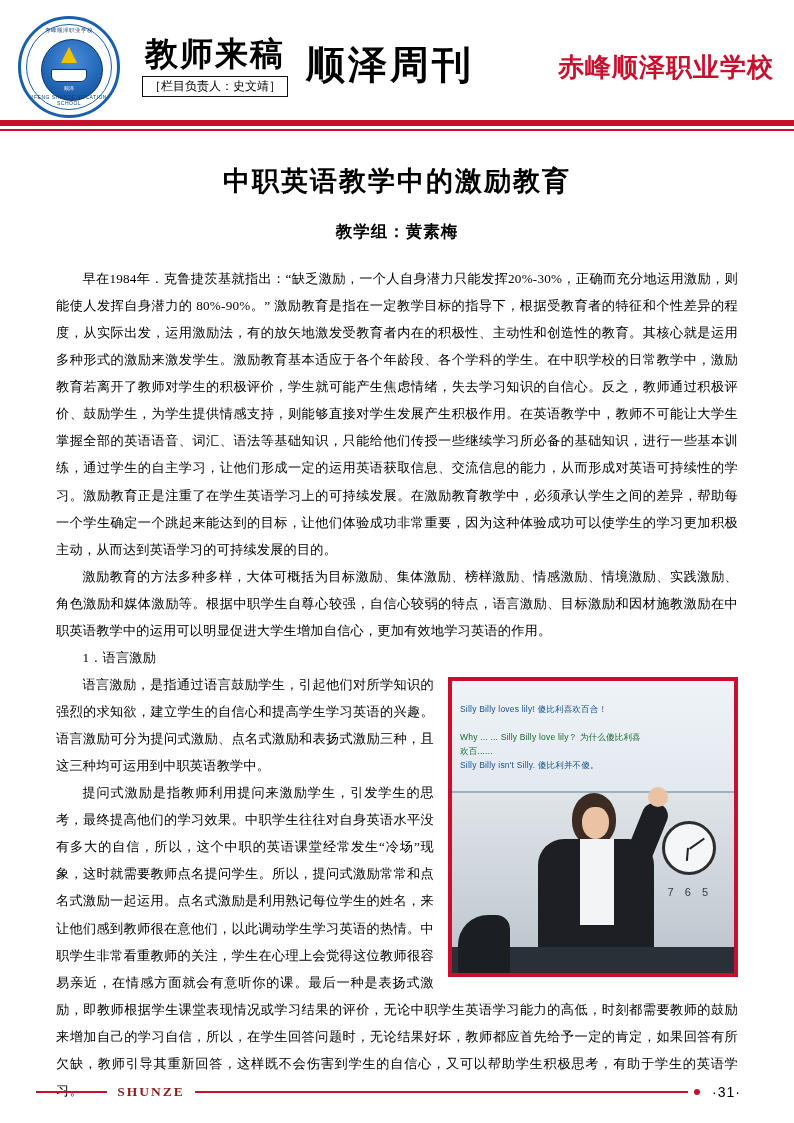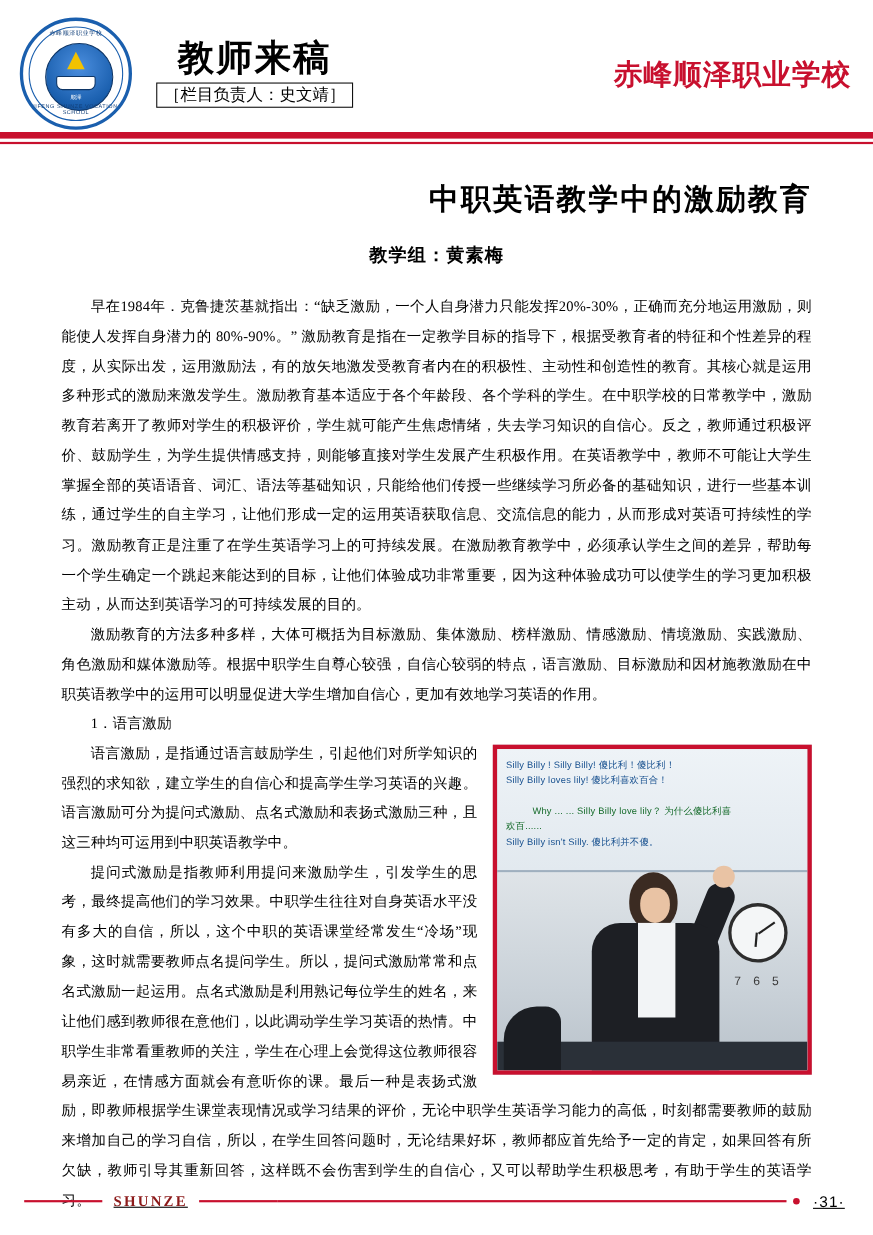--- a/index.html
+++ b/index.html
@@ -100,21 +100,21 @@
   }
   .mast-mid .title1 {
     font-size: 33px;
     font-weight: bold;
     letter-spacing: 2px;
     line-height: 1.05;
     font-family: "DejaVu Serif", serif;
   }
   .mast-mid .subbox {
     margin-top: 5px;
-    font-size: 15px;
+    font-size: 12px;
     border: 1px solid #111;
     padding: 1px 6px;
     white-space: nowrap;
     font-family: "Liberation Sans", sans-serif;
   }
 
   .mast-weekly {
     flex: 0 0 auto;
     margin-left: 18px;
     font-size: 39px;
@@ -155,21 +155,21 @@
     height: 2px;
     background: #c8102e;
     margin-top: 3px;
   }
 
   
   .article {
     padding: 0 56px;
   }
   .art-title {
-    text-align: right;
+    text-align: center;
     font-size: 27px;
     font-weight: bold;
     letter-spacing: 2px;
     margin-top: 32px;
     font-family: "DejaVu Serif", serif;
   }
   .art-author {
     text-align: center;
     font-size: 16.5px;
     font-weight: bold;
@@ -213,21 +213,21 @@
     right: 8px;
     font-size: 8.5px;
     color: #17508f;
     font-family: "Liberation Sans", sans-serif;
     white-space: nowrap;
     overflow: hidden;
   }
   .board .l1 { top: 6px; }
   .board .l2 { top: 20px; }
   .board .l3 { top: 34px; }
-  .board .l4 { top: 48px; color: #156b2a; margin-left: 24px; }
+  .board .l4 { top: 48px; color: #156b2a; }
   .board .l5 { top: 62px; color: #156b2a; }
   .board .l6 { top: 76px; color: #17508f; }
 
   .wall {
     position: absolute;
     left: 0; right: 0; top: 112px; bottom: 0;
     background: linear-gradient(180deg, #dfe4e8 0%, #c9d1d8 60%, #b9c2ca 100%);
   }
   .clock {
     position: absolute;
@@ -306,26 +306,25 @@
     position: absolute;
     left: 6px; bottom: 0;
     width: 52px; height: 58px;
     background: #1b1e23;
     border-radius: 30px 14px 0 0;
   }
 
   
   .footer {
     position: absolute;
-    left: 0; right: 4px; bottom: 14px;
+    left: 0; right: 17px; bottom: 14px;
     height: 34px;
-    padding: 0 22px;
+    padding: 0 36px;
     display: flex;
     align-items: center;
-    text-decoration: underline;
   }
   .footer .fline {
     flex: 1 1 auto;
     height: 2px;
     background: #c8102e;
   }
   .footer .brand {
     font-size: 13.5px;
     letter-spacing: 2px;
     color: #8c1a1a;
@@ -362,41 +361,41 @@
     <div class="book"></div>
     <div class="badge-text">顺泽</div>
     <div class="bottom-text">CHIFENG SHUNZE VOCATIONAL SCHOOL</div>
   </div>
 
   <div class="mast-mid">
     <div class="title1">教师来稿</div>
     <div class="subbox">［栏目负责人：史文靖］</div>
   </div>
 
+  <div class="mast-weekly">顺泽周刊</div>
 
   <div class="mast-right">
     <div class="school">赤峰顺泽职业学校</div>
   </div>
 </div>
 
 <div class="rule-thick"></div>
 <div class="rule-thin"></div>
 
 <div class="article">
   <div class="art-title">中职英语教学中的激励教育</div>
   <div class="art-author">教学组：黄素梅</div>
 
   <div class="body-text">
     <p class="indent">早在1984年．克鲁捷茨基就指出：“缺乏激励，一个人自身潜力只能发挥20%-30%，正确而充分地运用激励，则能使人发挥自身潜力的 80%-90%。” 激励教育是指在一定教学目标的指导下，根据受教育者的特征和个性差异的程度，从实际出发，运用激励法，有的放矢地激发受教育者内在的积极性、主动性和创造性的教育。其核心就是运用多种形式的激励来激发学生。激励教育基本适应于各个年龄段、各个学科的学生。在中职学校的日常教学中，激励教育若离开了教师对学生的积极评价，学生就可能产生焦虑情绪，失去学习知识的自信心。反之，教师通过积极评价、鼓励学生，为学生提供情感支持，则能够直接对学生发展产生积极作用。在英语教学中，教师不可能让大学生掌握全部的英语语音、词汇、语法等基础知识，只能给他们传授一些继续学习所必备的基础知识，进行一些基本训练，通过学生的自主学习，让他们形成一定的运用英语获取信息、交流信息的能力，从而形成对英语可持续性的学习。激励教育正是注重了在学生英语学习上的可持续发展。在激励教育教学中，必须承认学生之间的差异，帮助每一个学生确定一个跳起来能达到的目标，让他们体验成功非常重要，因为这种体验成功可以使学生的学习更加积极主动，从而达到英语学习的可持续发展的目的。</p>
     <p class="indent">激励教育的方法多种多样，大体可概括为目标激励、集体激励、榜样激励、情感激励、情境激励、实践激励、角色激励和媒体激励等。根据中职学生自尊心较强，自信心较弱的特点，语言激励、目标激励和因材施教激励在中职英语教学中的运用可以明显促进大学生增加自信心，更加有效地学习英语的作用。</p>
     <p class="indent">1．语言激励</p>
 
     <div class="figure">
       <div class="board">
-        <div class="line l1">Silly Billy ! Silly Billy! 傻比利！傻比利！</div>
         <div class="line l2">Silly Billy loves lily! 傻比利喜欢百合！</div>
         <div class="line l4">Why ... ... Silly Billy love lily？ 为什么傻比利喜</div>
         <div class="line l6">Silly Billy isn't Silly. 傻比利并不傻。</div>
         <div class="line l5">欢百......</div>
       </div>
       <div class="wall"></div>
       <div class="clock"></div>
       <div class="numbers">7 6 5</div>
       <div class="teacher-head"></div>
       <div class="teacher-face"></div>

